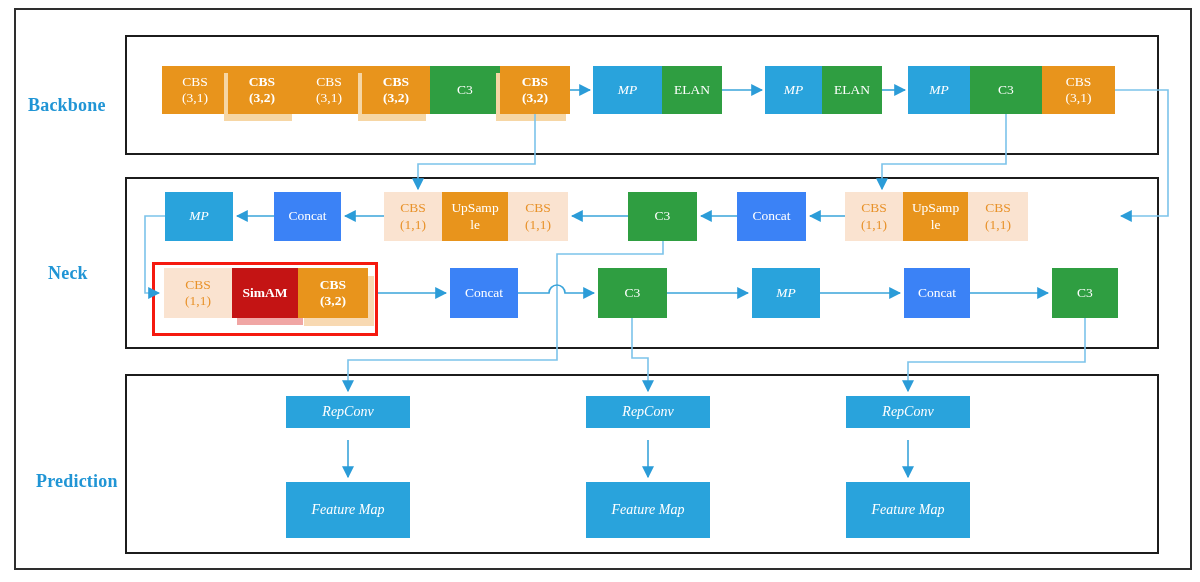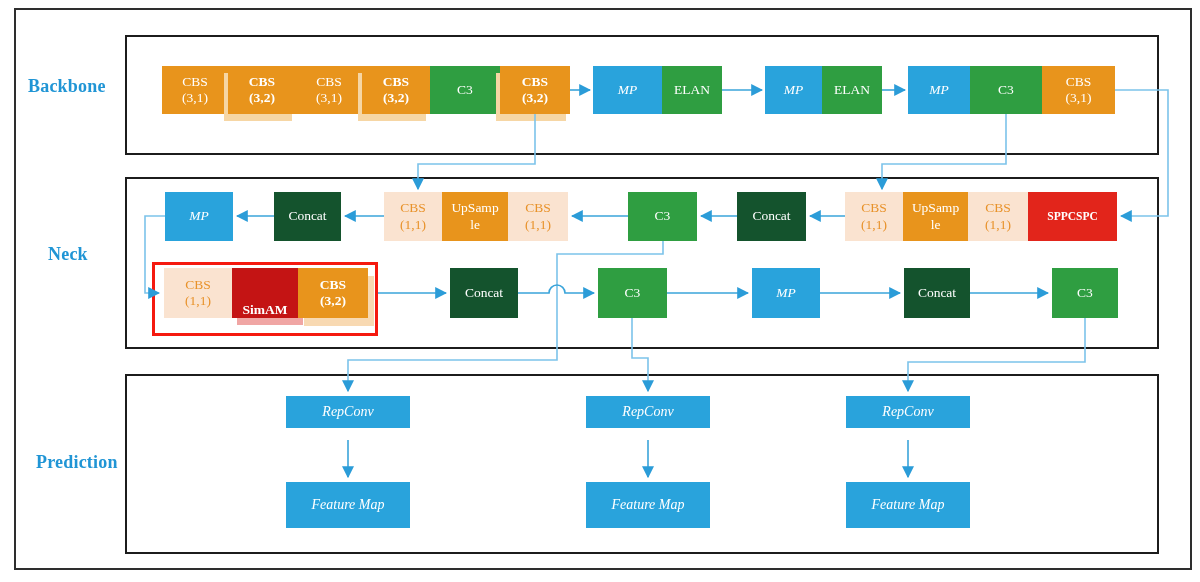--- a/index.html
+++ b/index.html
@@ -5,44 +5,44 @@
   html,body{margin:0;padding:0;background:#fff;}
   #canvas{
     position:relative;width:1200px;height:582px;background:#ffffff;overflow:hidden;
     font-family:"Liberation Serif","DejaVu Serif",serif;
   }
   .outer-frame{position:absolute;left:14px;top:8px;width:1174px;height:558px;border:2px solid #2e2e2e;}
   .section-box{position:absolute;border:2px solid #1c1c1c;background:#fff;}
   #backbone-box{left:125px;top:35px;width:1030px;height:116px;}
   #neck-box{left:125px;top:177px;width:1030px;height:168px;}
   #prediction-box{left:125px;top:374px;width:1030px;height:176px;}
-  .section-label{position:absolute;color:#2095d5;font-weight:bold;font-size:18px;letter-spacing:.2px;}
+  .section-label{position:absolute;color:#2095d5;font-weight:bold;font-size:18px;letter-spacing:.2px;margin-top:19px;}
   .blk{
     position:absolute;display:flex;flex-direction:column;align-items:center;justify-content:center;
     color:#ffffff;font-size:13.5px;line-height:1.2;text-align:center;box-sizing:border-box;
   }
   .orange{background:#E8941C;}
   .green{background:#2F9E41;}
   .blue{background:#29A3DC;font-style:italic;}
-  .lblue{background:#14532d;}
+  .lblue{background:#3b82f6;}
   .peach{background:#FAE3D0;color:#E8922A;}
   .redblk{background:#E2251B;}
   .darkred{background:#C41414;}
   .bold{font-weight:bold;}
   .shadow-orange{box-shadow:-4px 7px 0 0 #f6d6a4;}
   .shadow-orange-r{box-shadow:6px 8px 0 0 #f8d9b2;}
-  .shadow-pink{box-shadow:5px 7px 0 0 #f0a6a4;justify-content:flex-end;}
+  .shadow-pink{box-shadow:5px 7px 0 0 #f0a6a4;}
   .bb{top:66px;height:48px;}          
   .nt{top:192px;height:49px;}         
   .nb{top:268px;height:50px;}         
   .wrapword{display:block;width:50px;word-break:break-all;}
   .sppcspc-text{font-size:11.5px;}
   #simam-outline{position:absolute;left:152px;top:262px;width:226px;height:74px;border:3px solid #F5190F;box-sizing:border-box;}
   .pred-repconv{height:32px;top:396px;font-size:14px;}
-  .pred-fm{height:46px;top:482px;font-size:14px;}
+  .pred-fm{height:56px;top:482px;font-size:14px;}
   #wires{position:absolute;left:0;top:0;pointer-events:none;}
 </style>
 </head>
 <body>
 
 <div id="canvas">
   <div class="outer-frame"></div>
 
   <div id="backbone-box" class="section-box"></div>
   <div id="neck-box" class="section-box"></div>
@@ -124,23 +124,20 @@
   <div class="blk nt peach" style="left:845px;width:58px;">
     <span>CBS</span>
       <span>(1,1)</span>
   </div>
   <div class="blk nt orange" style="left:903px;width:65px;">
     <span class="wrapword">UpSample</span>
   </div>
   <div class="blk nt peach" style="left:968px;width:60px;">
     <span>CBS</span>
       <span>(1,1)</span>
-  </div>
-  <div class="blk nt redblk bold" style="left:1028px;width:89px;">
-    <span class="sppcspc-text">SPPCSPC</span>
   </div>
 
   <div id="simam-outline"></div>
   <div class="blk nb peach" style="left:164px;width:68px;">
     <span>CBS</span>
       <span>(1,1)</span>
   </div>
   <div class="blk nb darkred bold shadow-pink" style="left:232px;width:66px;">
     <span>SimAM</span>
   </div>

